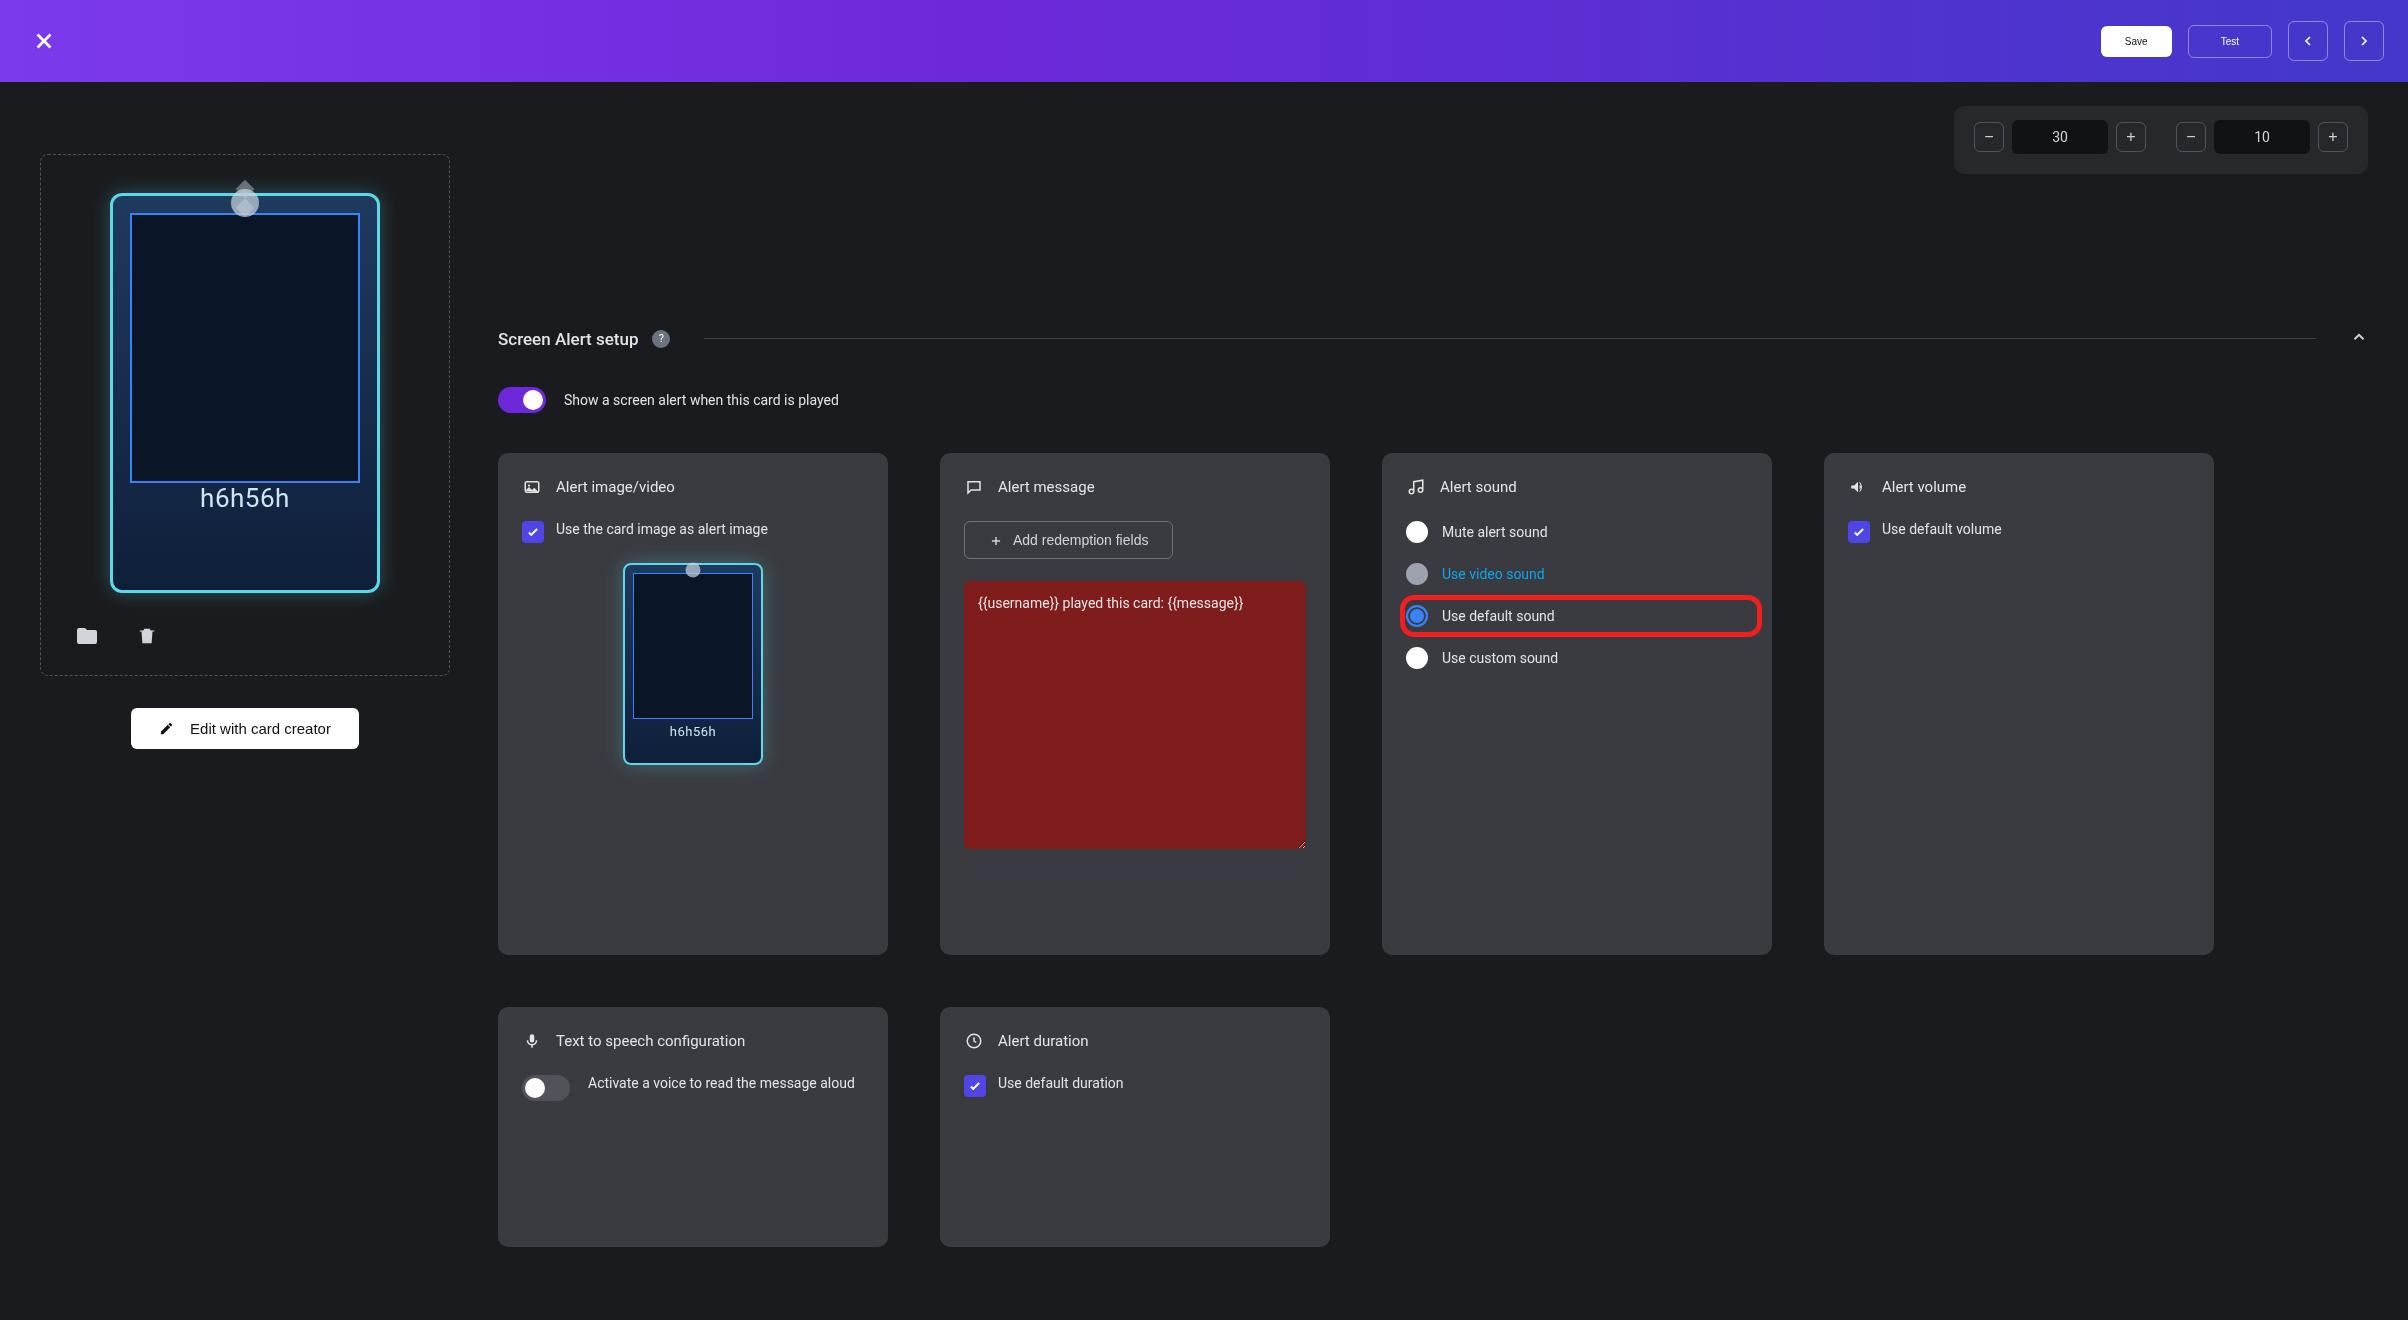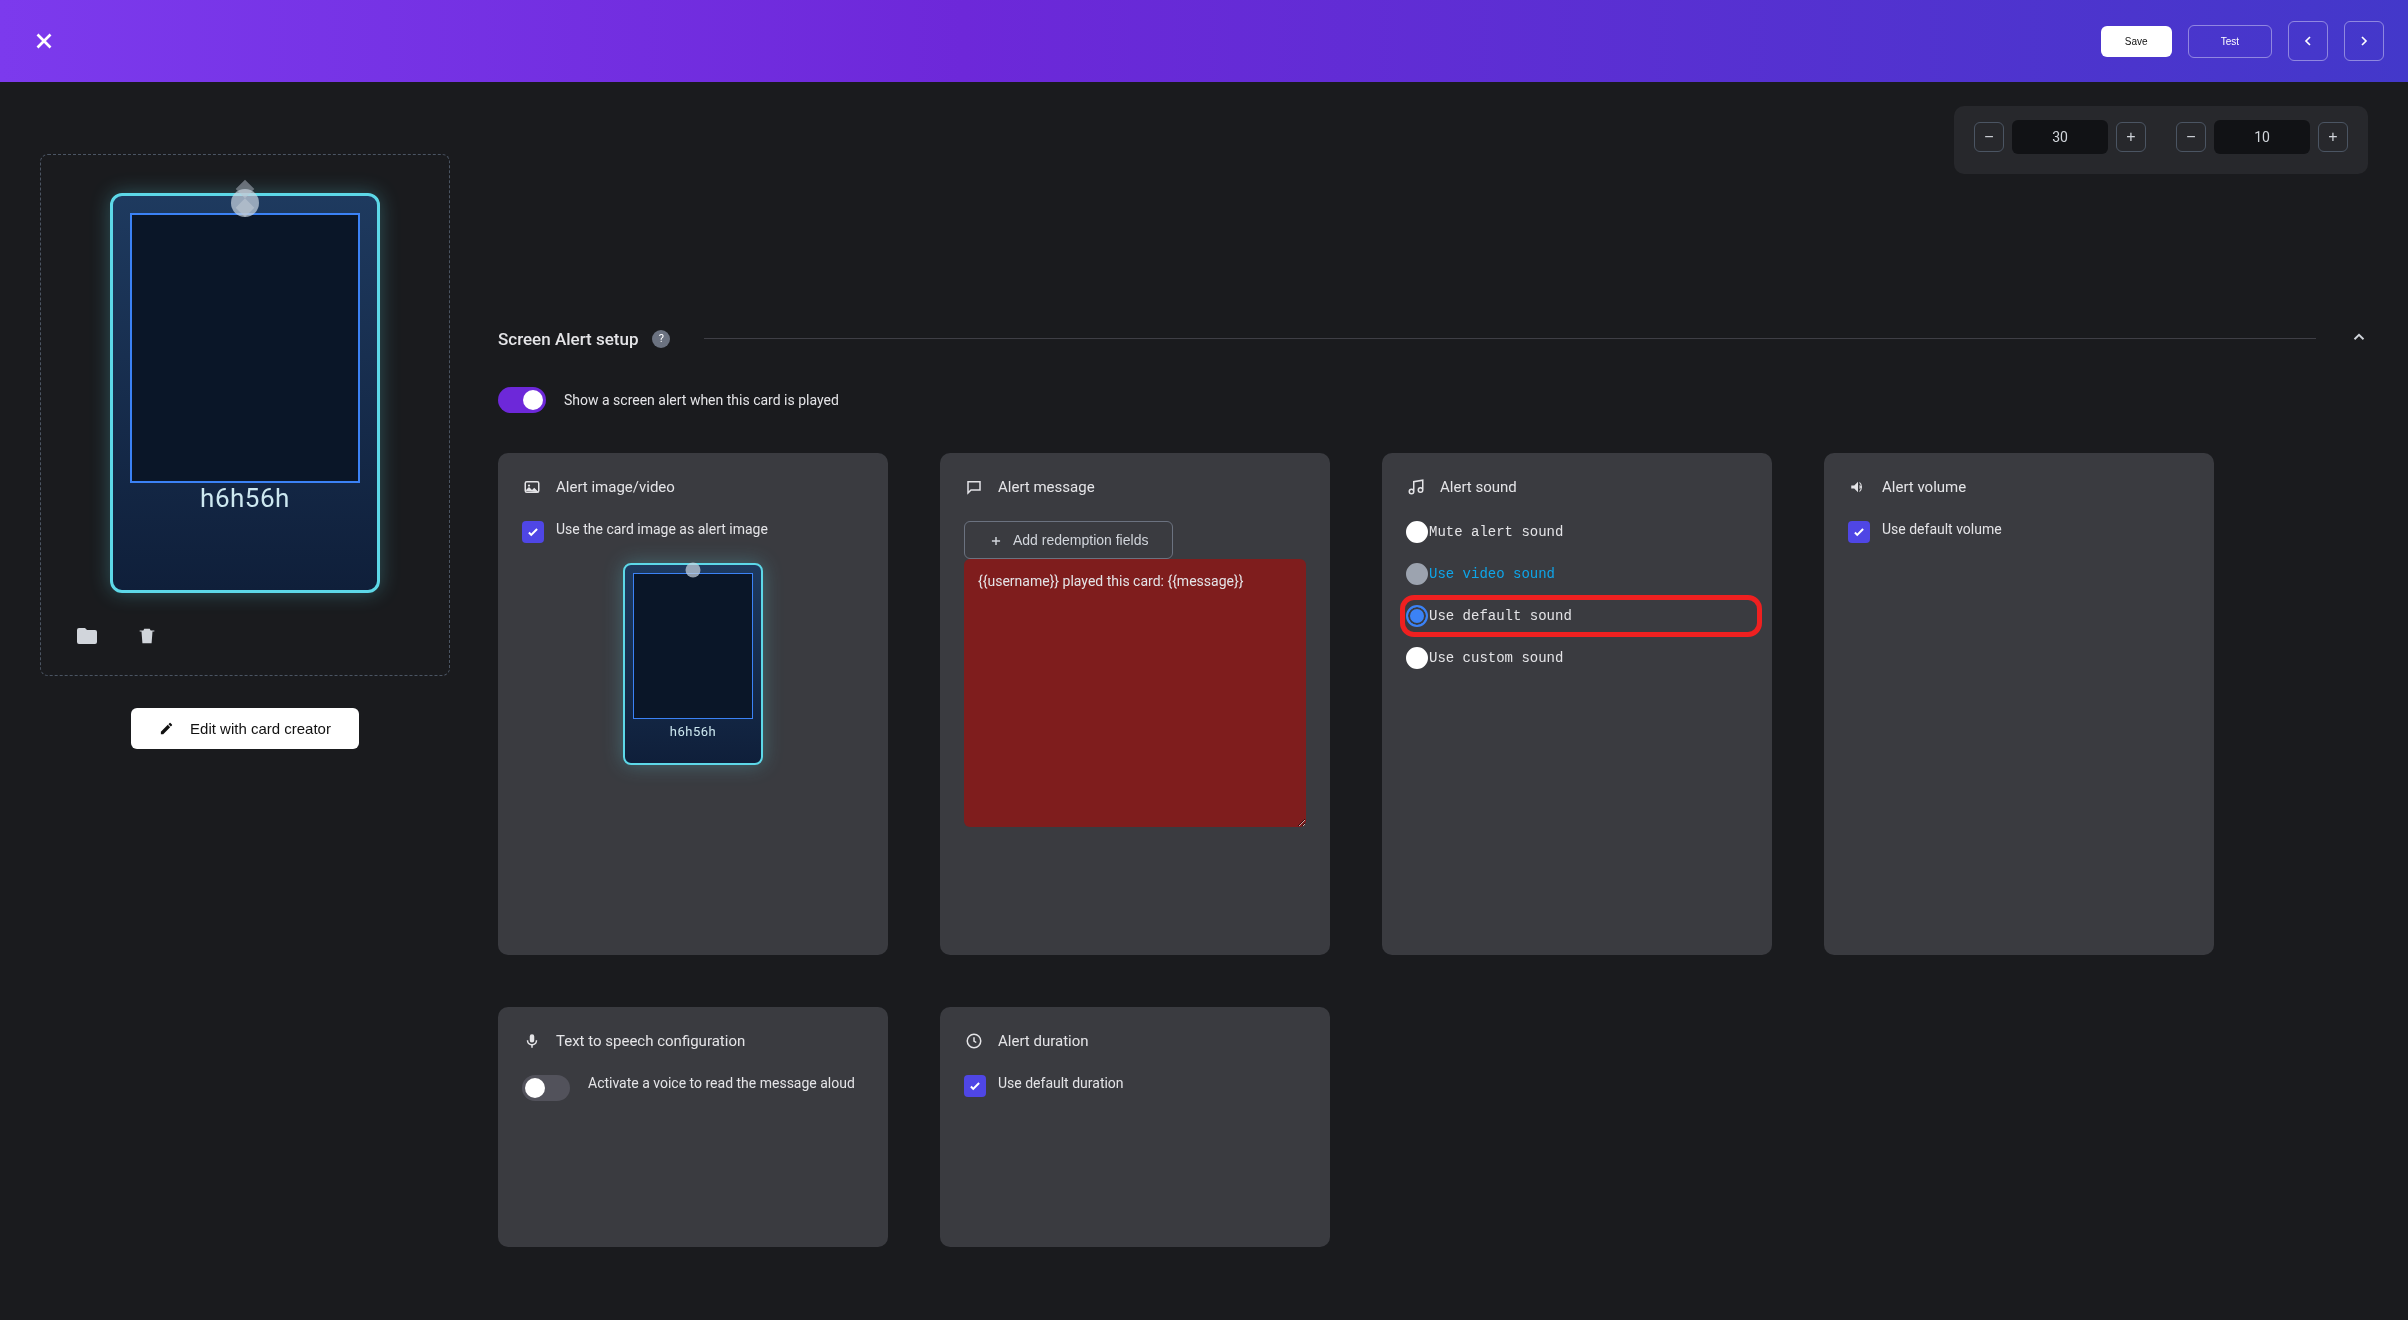--- a/index.html
+++ b/index.html
@@ -266,35 +266,36 @@
     border: 1px solid #6b7280;
     border-radius: 6px;
     background: transparent;
     color: #d1d5db;
     padding: 10px 24px;
     display: flex;
     align-items: flex-end;
     gap: 10px;
     cursor: pointer;
     font-size: 14px;
+    margin-bottom: 22px;
   }
   .textarea {
     width: 100%;
     height: 268px;
     background: #7f1d1d;
     border: none;
     border-radius: 6px;
     padding: 14px;
     color: #e4e4e7;
     font-size: 14px;
     resize: both;
     font-family: inherit;
   }
   .radio-group { display: flex; flex-direction: column; gap: 20px; }
-  .radio-row { display: flex; align-items: center; gap: 1px; cursor: pointer; position: relative; font-family: Liberation Mono, monospace;}
+  .radio-row { display: flex; align-items: center; gap: 14px; cursor: pointer; position: relative;}
   .radio {
     width: 22px; height: 22px;
     border-radius: 50%;
     border: 2px solid #fff;
     background: #fff;
     flex-shrink: 0;
   }
   .radio.disabled { background: #9ca3af; border-color: #9ca3af; }
   .radio.selected { background: #3b82f6; border-color: #3b82f6; box-shadow: inset 0 0 0 2px #3a3b40; }
   .radio-label.disabled { color: #0ea5e9; }

